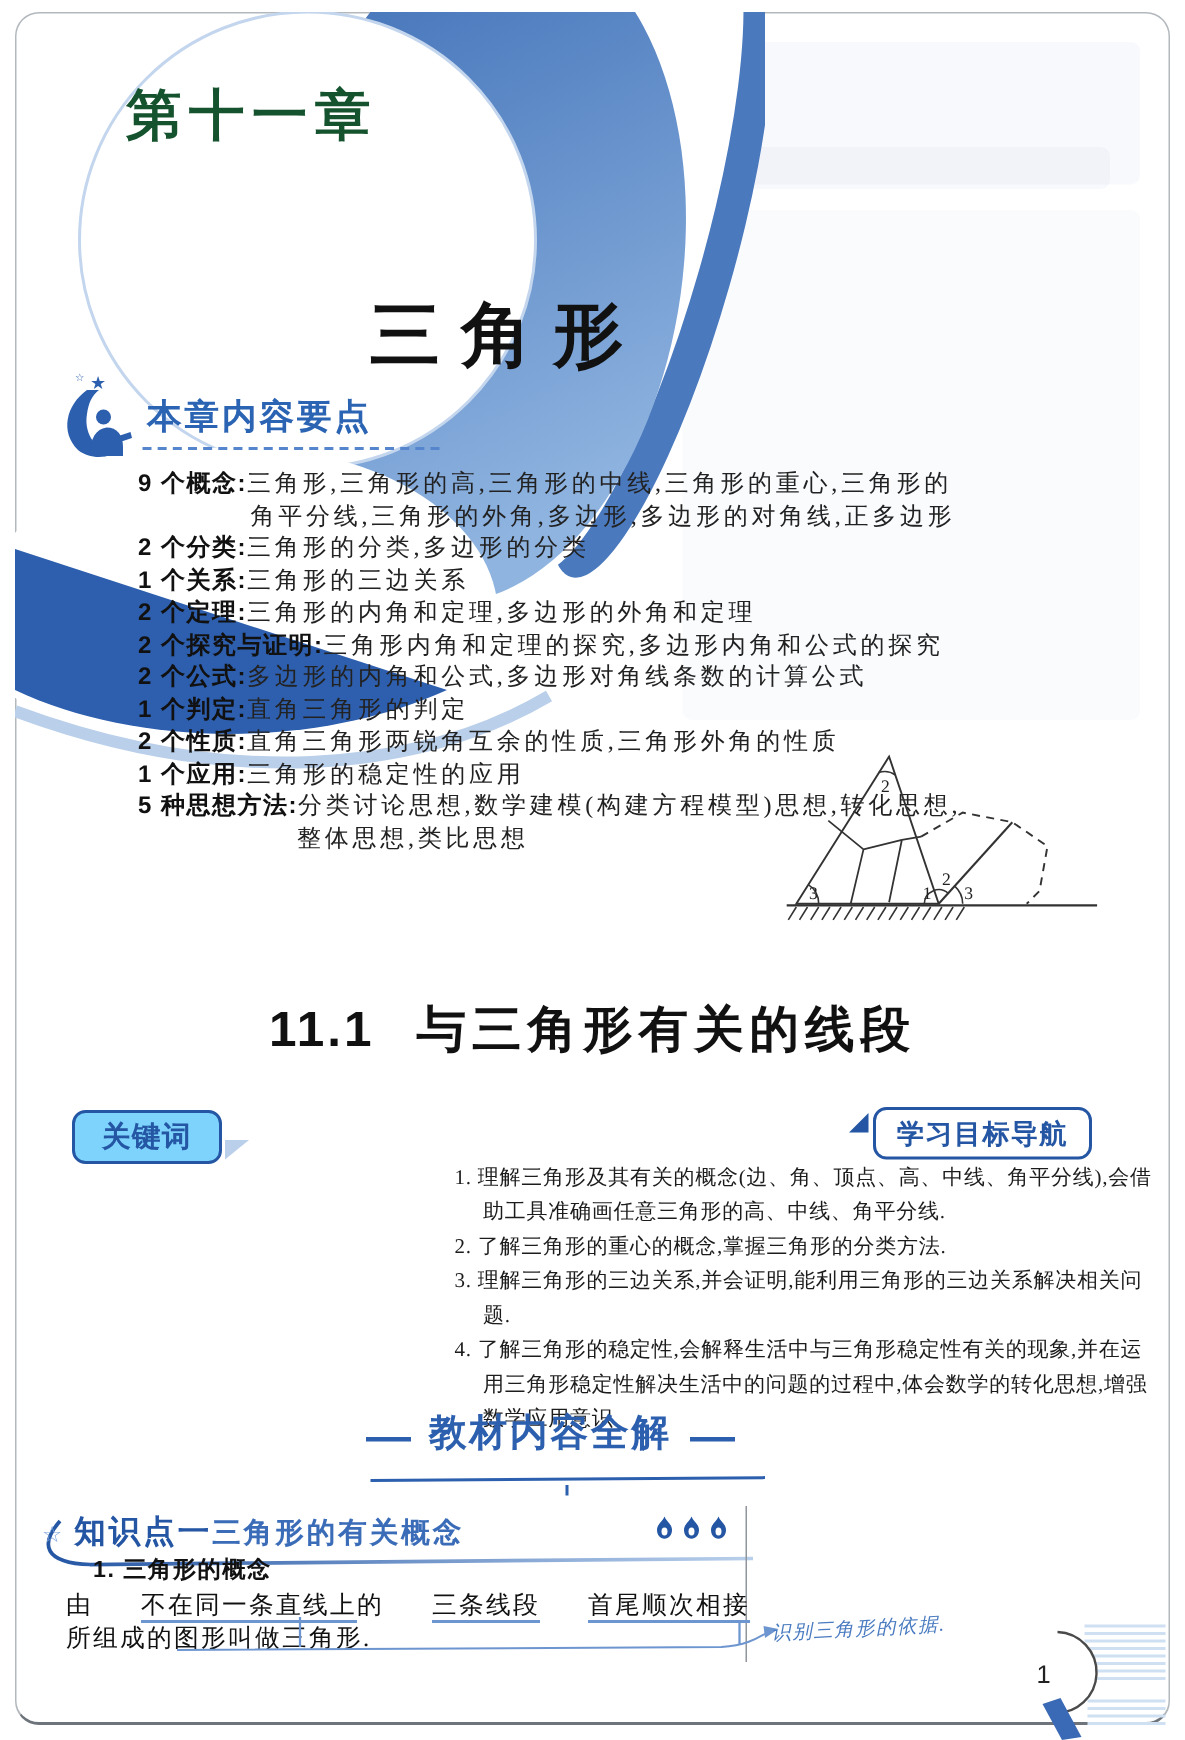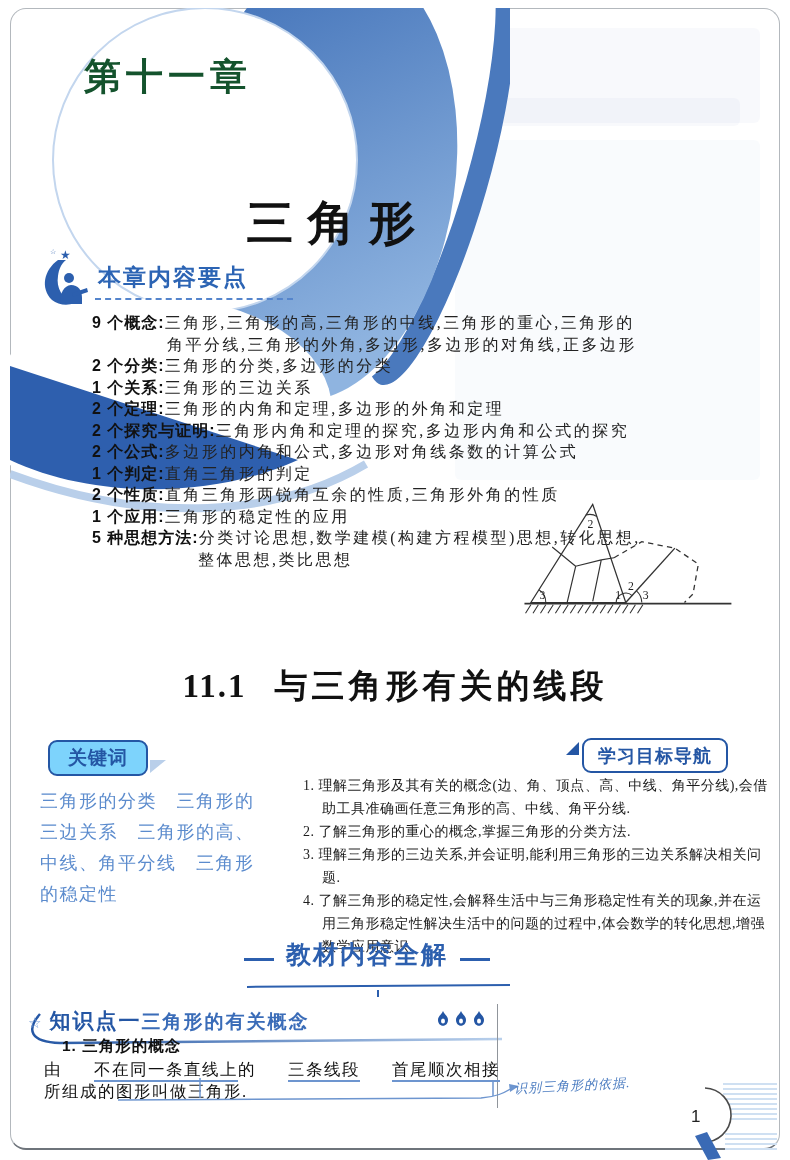--- a/index.html
+++ b/index.html
@@ -27,21 +27,21 @@
   .sumlist{position:absolute;left:92px;top:312px;width:552px;font-size:16px;line-height:21.5px;}
   .sum-item{padding-left:75px;text-indent:-75px;}
   .sum-item.ind6{padding-left:121px;text-indent:-121px;}
   .sum-item.ind5{padding-left:106px;text-indent:-106px;}
   .sum-item .lb{font-weight:bold;color:#111;letter-spacing:1px;}
   .sum-item .tx{font-family:"Liberation Serif",serif;color:#222;letter-spacing:2.5px;}
 
   .diagram{position:absolute;left:522px;top:498px;}
 
   .sec{position:absolute;left:0;top:664px;width:790px;text-align:center;
-       font-family:Liberation Serif, serif;font-weight:bold;font-size:33px;color:#111;white-space:nowrap;}
+       font-family:Liberation Sans, sans-serif;font-weight:bold;font-size:33px;color:#111;white-space:nowrap;}
   .sec .num{letter-spacing:2px;margin-right:28px;}
   .sec .t{letter-spacing:4px;}
 
   .kwbox{position:absolute;left:48px;top:740px;width:96px;height:32px;border:2px solid #2456a4;
          border-radius:9px;display:flex;align-items:center;justify-content:center;
          font-size:19px;font-weight:bold;color:#2456a4;letter-spacing:1px;background:#7dd3fc;}
   .kwtail{position:absolute;left:150px;top:760px;width:0;height:0;
           border-top:13px solid #b9cfea;border-right:16px solid transparent;}
   .kwtext{position:absolute;left:40px;top:786px;width:228px;font-size:18px;line-height:31px;
           color:#5b8bcd;letter-spacing:1.5px;white-space:pre-wrap;}
@@ -161,21 +161,20 @@
       <text x="113" y="95">3</text>
     </g>
   </svg>
 
   <div class="sec">
     <span class="num">11.1</span><span class="t">与三角形有关的线段</span>
   </div>
 
   <div class="kwbox">关键词</div>
   <div class="kwtail"></div>
-  <div class="kwtext">三角形的分类　三角形的三边关系　三角形的高、中线、角平分线　三角形的稳定性</div>
 
   <div class="objtail"></div>
   <div class="objbox">学习目标导航</div>
   <div class="objlist">
     <div class="obj-item">1. 理解三角形及其有关的概念(边、角、顶点、高、中线、角平分线),会借助工具准确画任意三角形的高、中线、角平分线.</div>
     <div class="obj-item">2. 了解三角形的重心的概念,掌握三角形的分类方法.</div>
     <div class="obj-item">3. 理解三角形的三边关系,并会证明,能利用三角形的三边关系解决相关问题.</div>
     <div class="obj-item">4. 了解三角形的稳定性,会解释生活中与三角形稳定性有关的现象,并在运用三角形稳定性解决生活中的问题的过程中,体会数学的转化思想,增强数学应用意识.</div>
   </div>
 

